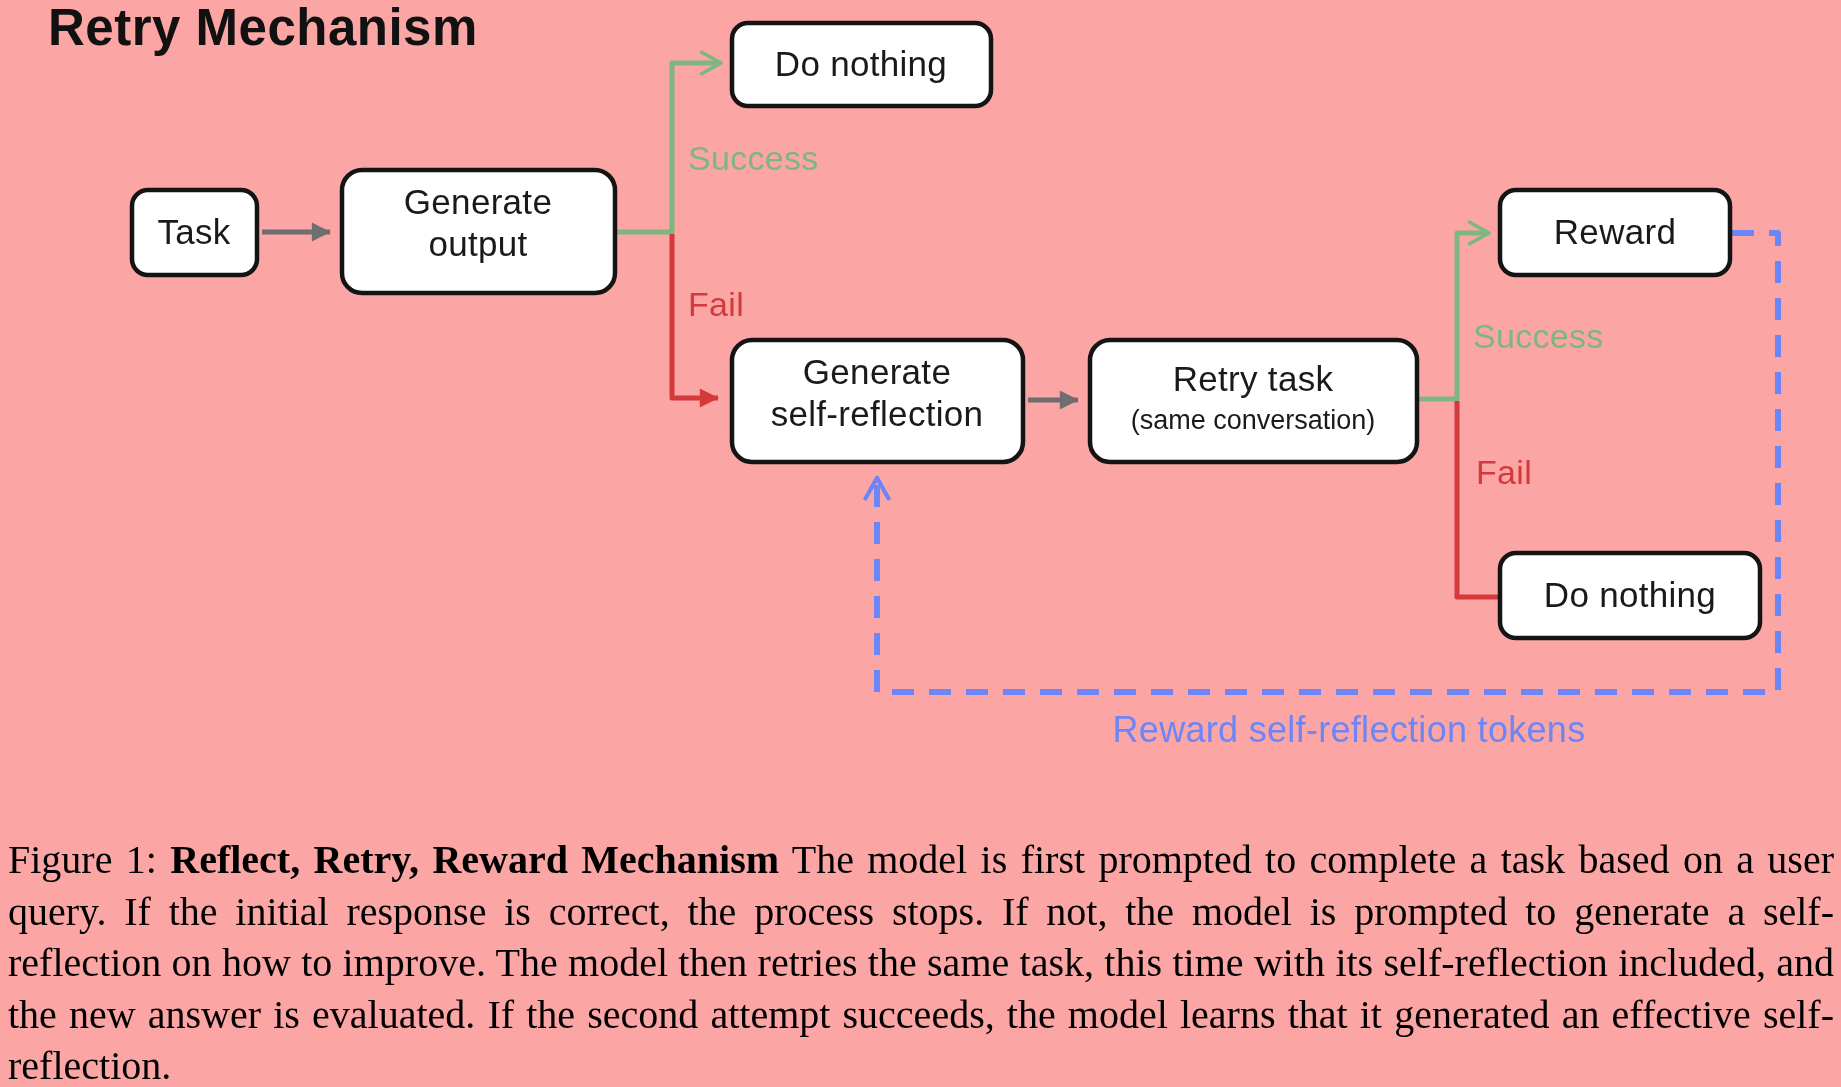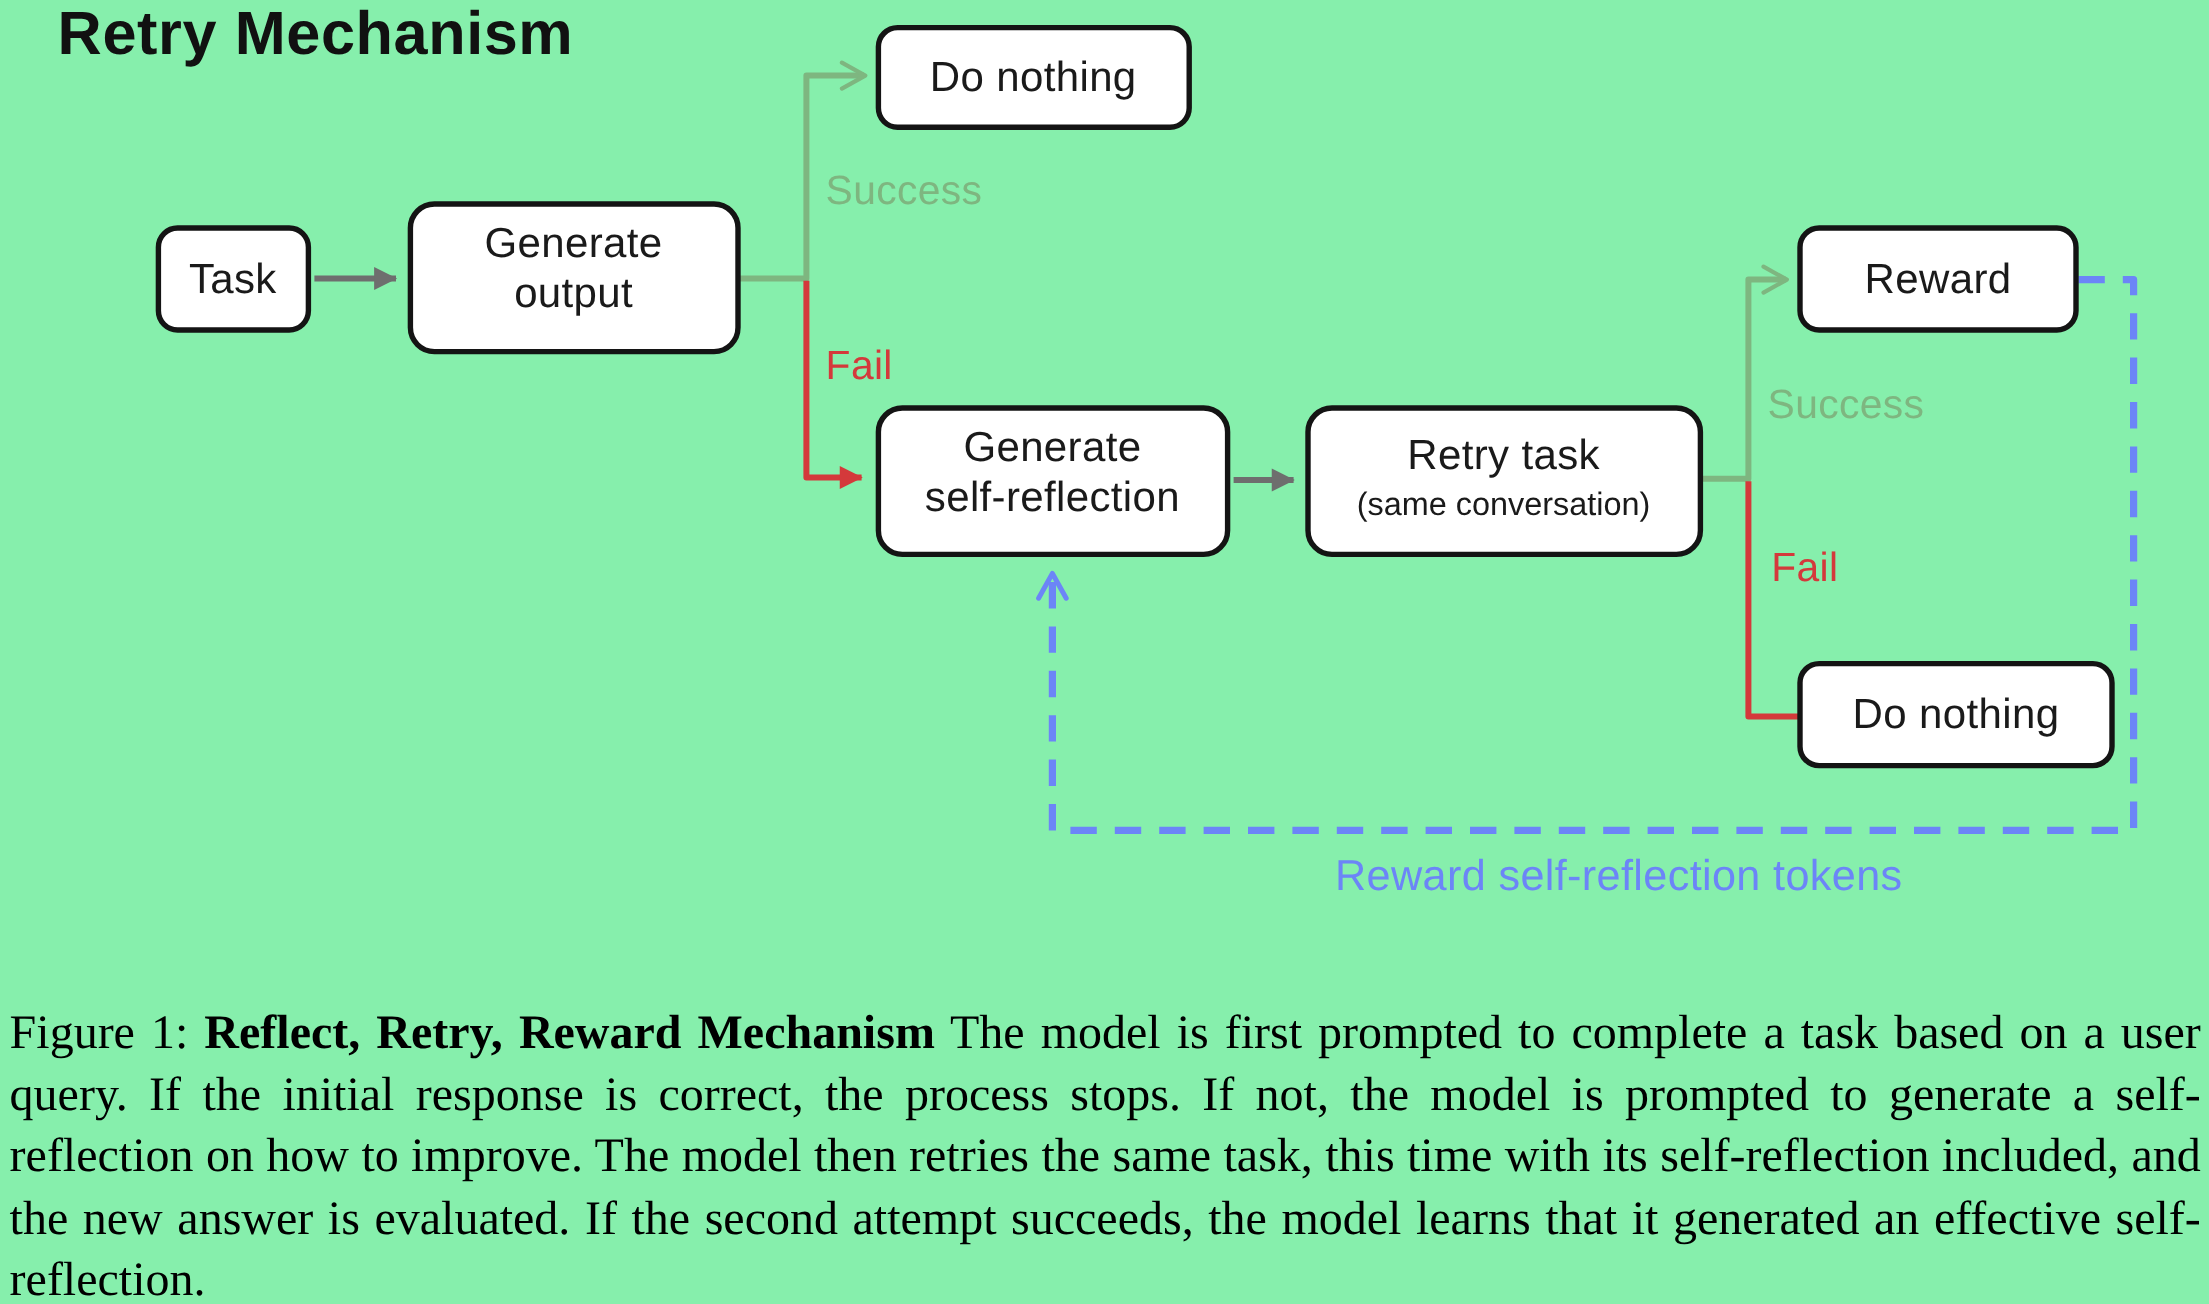--- a/index.html
+++ b/index.html
@@ -1,16 +1,16 @@
 <!DOCTYPE html>
 <html><head>
 <meta charset="utf-8">
 <style>
   html,body{margin:0;padding:0;background:#ffffff;}
-  .page{position:relative;width:1841px;height:1087px;background:#86efac;overflow:hidden;
+  .page{position:relative;width:1841px;height:1087px;background:#fca5a5;overflow:hidden;
         font-family:"Liberation Sans","DejaVu Sans",sans-serif;}
   svg{position:absolute;left:0;top:0;}
   .node-box{fill:#ffffff;stroke:#141414;stroke-width:4.5px;}
   .node-label{fill:#1a1a1a;font-family:"Liberation Sans","DejaVu Sans",sans-serif;
               font-size:35px;font-weight:500;text-anchor:middle;letter-spacing:0.3px;}
   .node-sublabel{fill:#1a1a1a;font-family:"Liberation Sans","DejaVu Sans",sans-serif;
               font-size:27px;font-weight:400;text-anchor:middle;}
   .diagram-title{fill:#111111;font-family:"Liberation Sans","DejaVu Sans",sans-serif;
               font-size:51px;font-weight:600;letter-spacing:0.5px;}
   .edge-label{font-family:"Liberation Sans","DejaVu Sans",sans-serif;font-size:34px;

